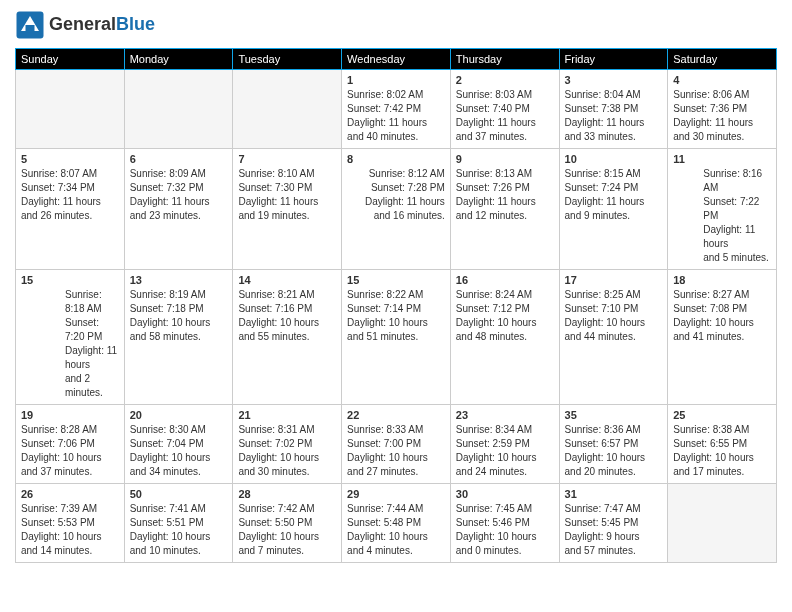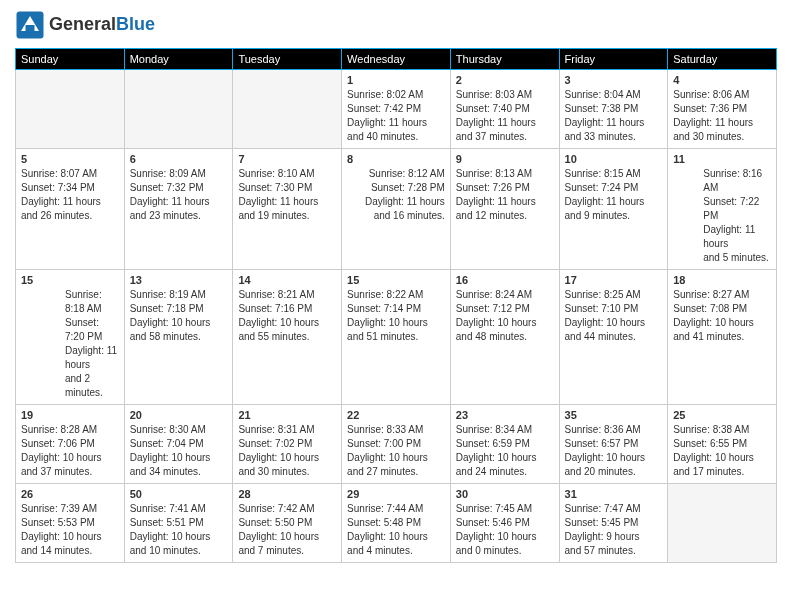--- a/index.html
+++ b/index.html
@@ -279,21 +279,21 @@
           <td>
             <span class="day-num">22</span>
             <div class="day-info" style="white-space: pre-line;">Sunrise: 8:33 AM
 Sunset: 7:00 PM
 Daylight: 10 hours
 and 27 minutes.</div>
           </td>
           <td>
             <span class="day-num">23</span>
             <div class="day-info" style="white-space: pre-line;">Sunrise: 8:34 AM
-Sunset: 6:59 PM
+Sunset: 2:59 PM
 Daylight: 10 hours
 and 24 minutes.</div>
           </td>
           <td>
             <span class="day-num">35</span>
             <div class="day-info" style="white-space: pre-line;">Sunrise: 8:36 AM
 Sunset: 6:57 PM
 Daylight: 10 hours
 and 20 minutes.</div>
           </td>

